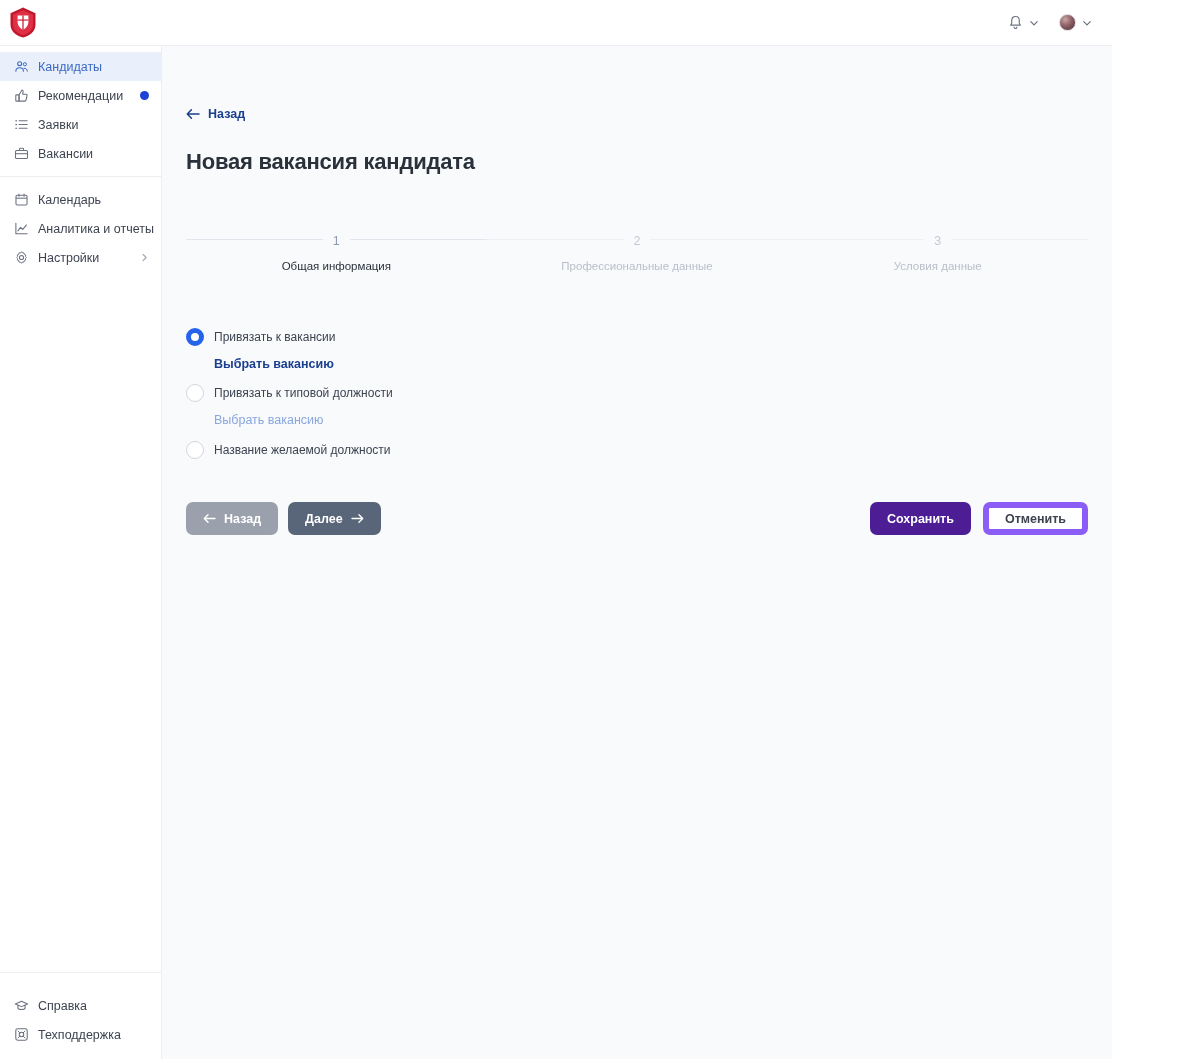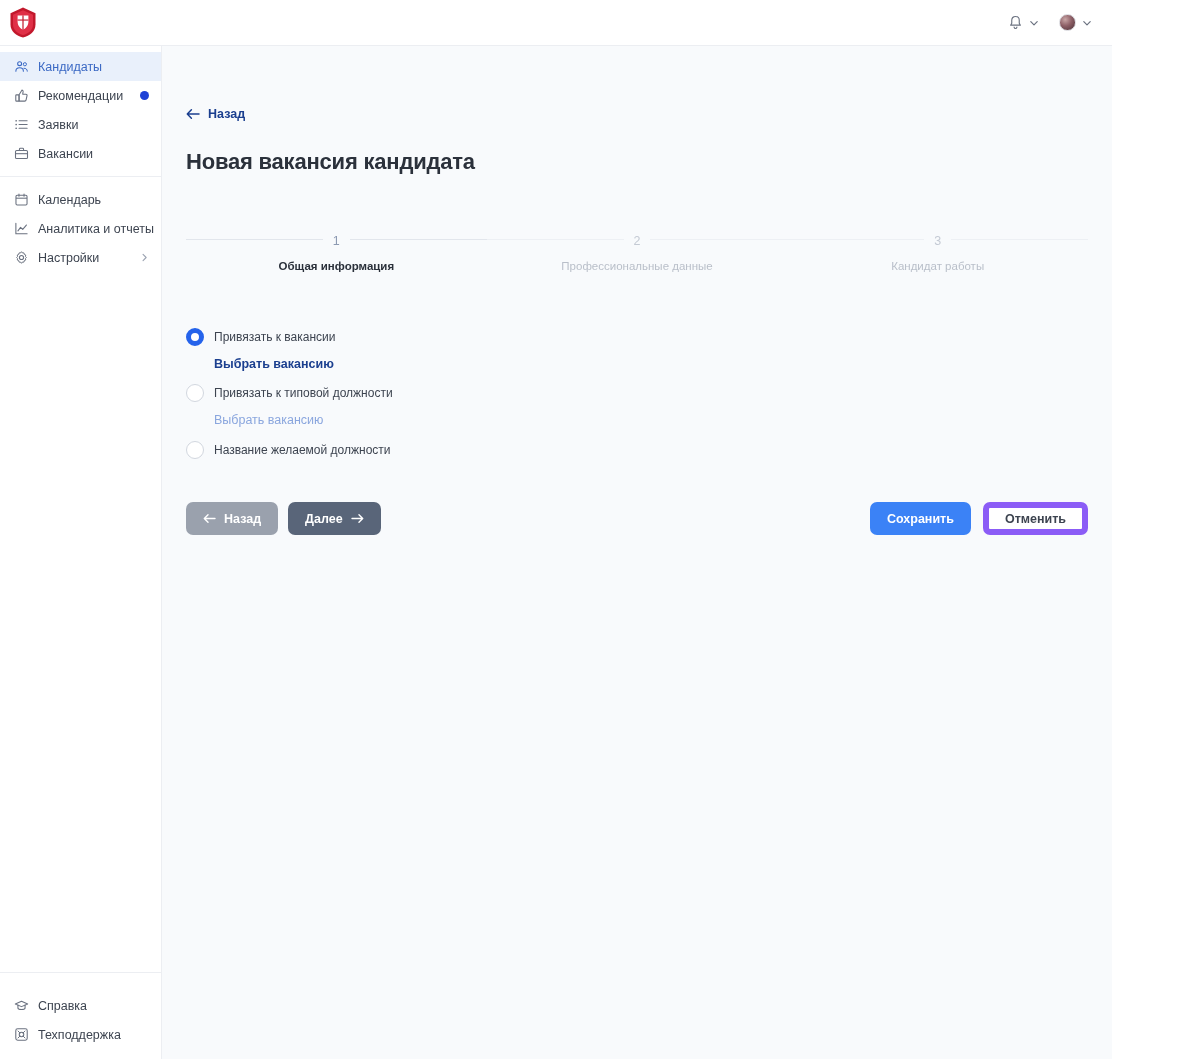--- a/index.html
+++ b/index.html
@@ -113,21 +113,21 @@
   .step.idle .num { color: #c4cad4; }
   .step .line {
     position: absolute; top: 8px; left: 0; right: 0;
     height: 1px; background: #e2e6ec; z-index: 1;
   }
   .step.idle .line { background: #edf0f4; }
   .step .slabel {
     margin-top: 11px;
     font-size: 11.5px;
   }
-  .step.active .slabel { color: #2b313b; font-weight: bold; }
+  .step.active .slabel { color: #2b313b; font-weight: normal; }
   .step.idle .slabel { color: #b9bfc9; }
 
   
   .options { margin-top: 54px; }
   .opt-row {
     display: flex; align-items: center; gap: 10px;
     height: 22px; cursor: pointer;
   }
   .radio {
     width: 18px; height: 18px; border-radius: 50%;
@@ -152,21 +152,21 @@
   .btn {
     display: inline-flex; align-items: center; justify-content: center;
     gap: 8px; height: 33px; padding: 0 16px;
     border-radius: 7px; font-size: 12.5px; font-weight: bold;
     cursor: pointer; border: 1px solid transparent;
     white-space: nowrap;
   }
   .btn svg { width: 13px; height: 11px; display: block; }
   .btn-back { background: #9aa1ad; color: #ffffff; margin-right: 10px; }
   .btn-next { background: #596579; color: #ffffff; }
-  .btn-save { background: #3b82f6; color: #ffffff; margin-right: 12px; }
+  .btn-save { background: #4c1d95; color: #ffffff; margin-right: 12px; }
   .btn-cancel { background: #ffffff; color: #3d4450; border: 6px solid #8b5cf6; }
   .actions-right { margin-left: auto; display: flex; align-items: center; }
 </style>
 </head>
 <body>
 
 <div class="app">
 
   <div class="topbar">
     <div class="logo-zone">
@@ -318,21 +318,21 @@
             <div class="slabel">Общая информация</div>
           </div>
           <div class="step idle">
             <div class="line"></div>
             <span class="num">2</span>
             <div class="slabel">Профессиональные данные</div>
           </div>
           <div class="step idle">
             <div class="line"></div>
             <span class="num">3</span>
-            <div class="slabel">Кандидат работы</div>
+            <div class="slabel">Условия данные</div>
           </div>
         </div>
 
         
         <div class="options">
 
           <div class="opt-row">
             <span class="radio sel"></span>
             <span class="opt-label">Привязать к вакансии</span>
           </div>

